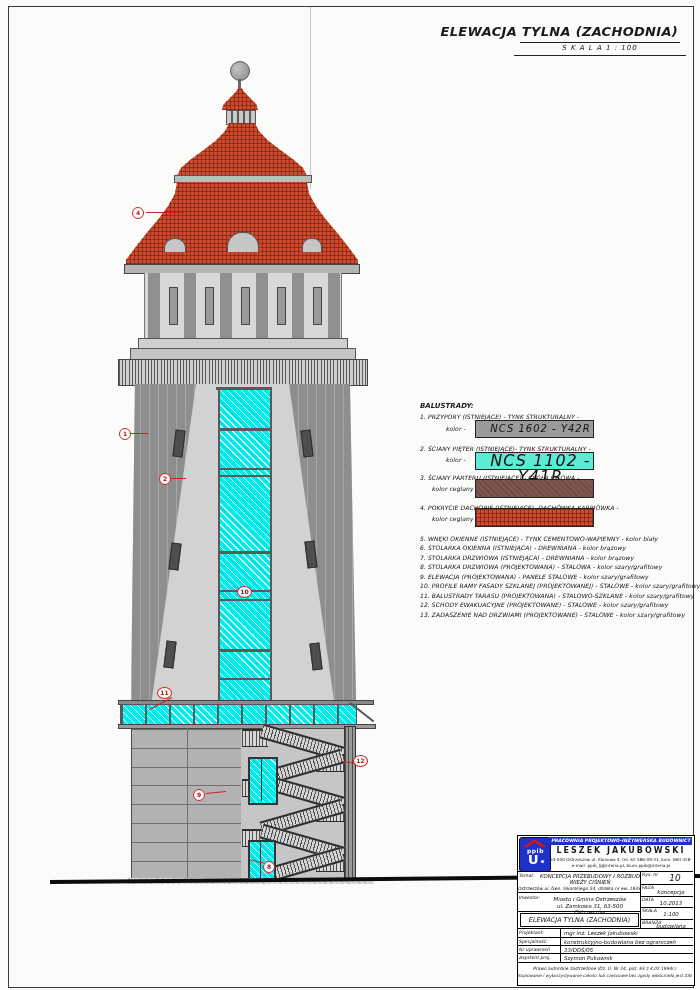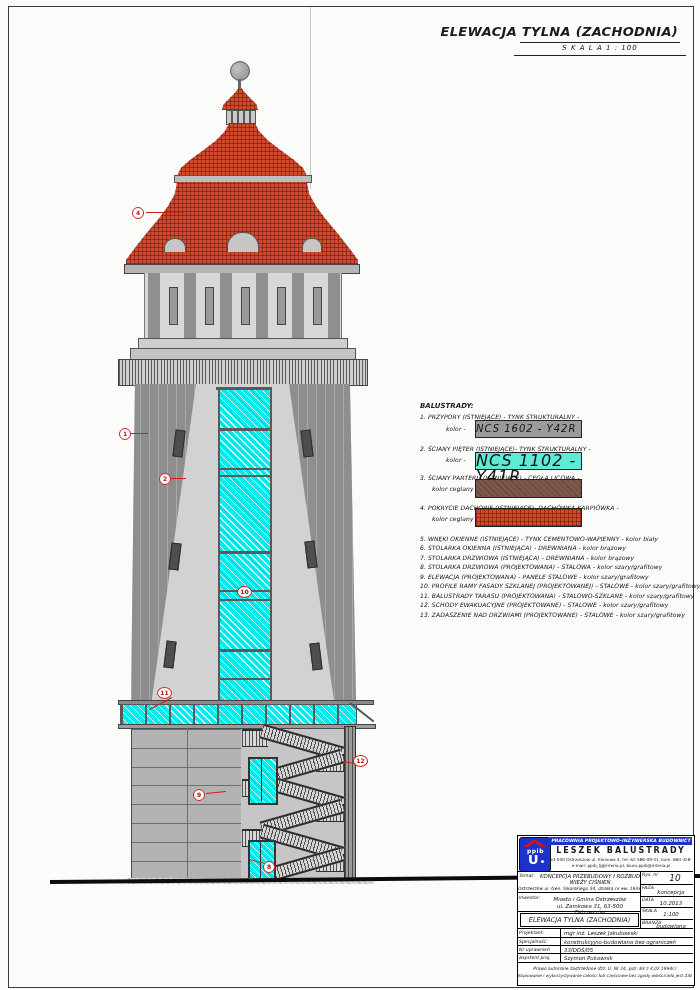--- a/index.html
+++ b/index.html
@@ -20,21 +20,21 @@
   .flutes{background-image:repeating-linear-gradient(90deg, rgba(255,255,255,.22) 0 1px, rgba(0,0,0,0) 1px 9px);}
   .hpanels{background-color:#b2b2b2;background-image:repeating-linear-gradient(180deg,#6f6f6f 0 1px, rgba(0,0,0,0) 1px 18.8px);}
   .brick{background-color:#7d564e;background-image:repeating-linear-gradient(45deg, rgba(0,0,0,.16) 0 1px, rgba(0,0,0,0) 1px 4px);}
   .railband{background-color:#d8d8d8;border-top:2px solid #2e2e2e;border-bottom:1px solid #2e2e2e;}
   .flight{background-color:#d4d4d4;border-top:2px solid #2e2e2e;border-bottom:2px solid #2e2e2e;}
   .slit{width:8px;height:25px;background:#4e4e4e;border:1px solid #2c2c2c;}
   .callout{width:10px;height:10px;border:1px solid #cf2020;border-radius:50%;background:rgba(255,255,255,.9);
            color:#b41414;font-size:6px;line-height:10px;text-align:center;font-weight:bold;}
   .leader{height:1px;background:#cf2020;}
   .legline{font-size:6px;font-style:italic;color:#111;white-space:nowrap;letter-spacing:.1px;}
-  .swatch{border:1px solid #222;font-style:italic;}
+  .swatch{border:1px solid #222;text-align:center;font-style:italic;padding-left:12px;}
   .tb-label{font-size:4.6px;font-style:italic;color:#111;}
   .tb-val{font-size:5.4px;font-style:italic;color:#111;}
   .cellline{background:#000;}
 </style>
 </head>
 <body>
 
 <div id="sheet">
 
   <div class="abs frame" style="left:8px;top:6px;width:684px;height:980px;"></div>
@@ -177,21 +177,21 @@
   <div class="abs" style="left:517px;top:835px;width:176px;height:149px;border:1.5px solid #000;background:#fff;"></div>
 
   <div class="abs" style="left:519px;top:837px;width:30px;height:33px;background:#1e31c8;border-radius:3px;border:1px solid #111;overflow:hidden;">
     <div style="position:absolute;left:3px;top:1px;width:23px;height:8px;background:#d01818;clip-path:polygon(50% 0,100% 100%,78% 100%,50% 40%,22% 100%,0 100%);"></div>
     <div style="position:absolute;left:7px;top:9px;font-size:6px;color:#fff;font-weight:bold;letter-spacing:.5px;">ppib</div>
     <div style="position:absolute;left:8px;top:14px;font-size:13px;color:#fff;font-weight:bold;">U</div>
     <div style="position:absolute;left:21px;top:22px;width:3px;height:3px;background:#fff;border-radius:50%;"></div>
   </div>
 
   <div class="abs" style="left:550px;top:837px;width:142px;height:8px;background:#1e31c8;color:#fff;font-size:4.6px;font-style:italic;font-weight:bold;text-align:center;line-height:8px;overflow:hidden;white-space:nowrap;">PRACOWNIA PROJEKTOWO-INŻYNIERSKA BUDOWNICT</div>
-  <div class="abs" style="left:550px;top:846px;width:142px;text-align:center;font-size:8px;font-weight:bold;letter-spacing:2px;white-space:nowrap;overflow:hidden;">LESZEK BALUSTRADY</div>
+  <div class="abs" style="left:550px;top:846px;width:142px;text-align:center;font-size:8px;font-weight:bold;letter-spacing:2px;white-space:nowrap;overflow:hidden;">LESZEK JAKUBOWSKI</div>
   <div class="abs" style="left:550px;top:857px;width:142px;text-align:center;font-size:4.2px;color:#222;white-space:nowrap;overflow:hidden;">63-500 Ostrzeszów ul. Klonowa 4, tel. 62 586-09-31, kom. 660-328-5</div>
   <div class="abs" style="left:550px;top:863px;width:142px;text-align:center;font-size:4.2px;color:#222;white-space:nowrap;overflow:hidden;">e-mail: ppib_lj@interia.pl, biuro.ppib@interia.pl</div>
   <div class="abs cellline" style="left:517px;top:871px;width:176px;height:1px;"></div>
 
   <div class="abs tb-label" style="left:519px;top:873px;">Temat:</div>
   <div class="abs tb-val" style="left:540px;top:873px;width:100px;text-align:center;white-space:nowrap;overflow:hidden;">KONCEPCJA PRZEBUDOWY I ROZBUDOWY</div>
   <div class="abs tb-val" style="left:540px;top:879px;width:100px;text-align:center;">WIEŻY CIŚNIEŃ</div>
   <div class="abs tb-label" style="left:518px;top:886px;width:122px;text-align:center;white-space:nowrap;overflow:hidden;font-size:4.4px;">Ostrzeszów ul. Gen. Sikorskiego 54, działka nr ew. 1933</div>
   <div class="abs cellline" style="left:517px;top:892px;width:123px;height:1px;"></div>
 

